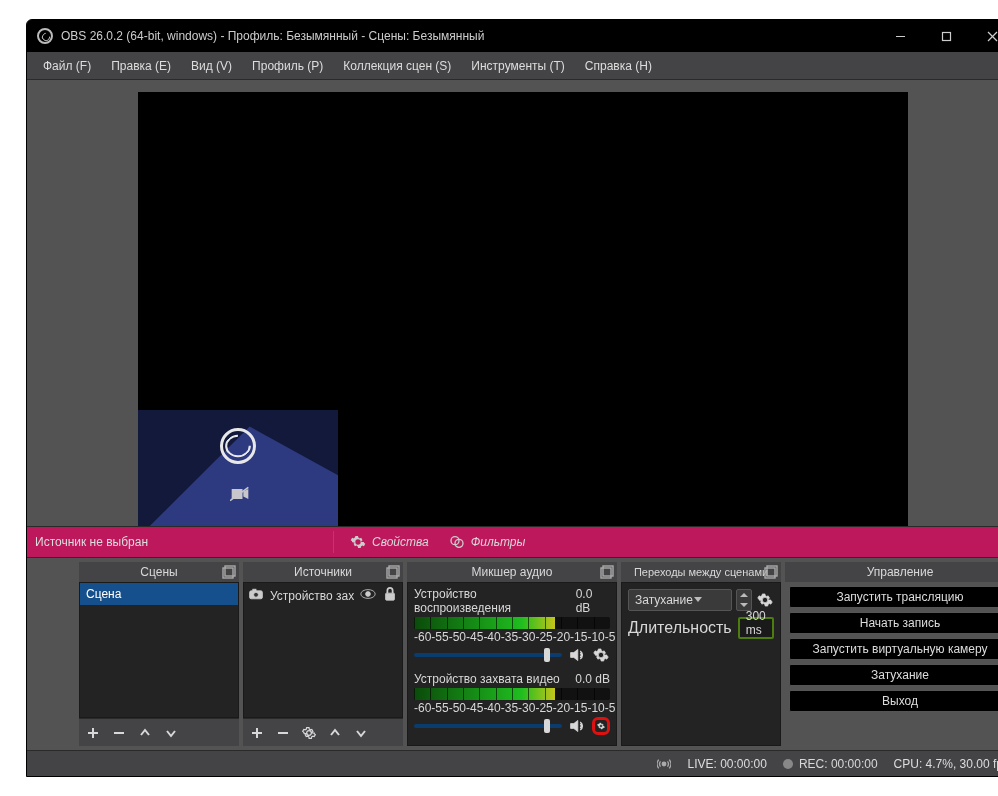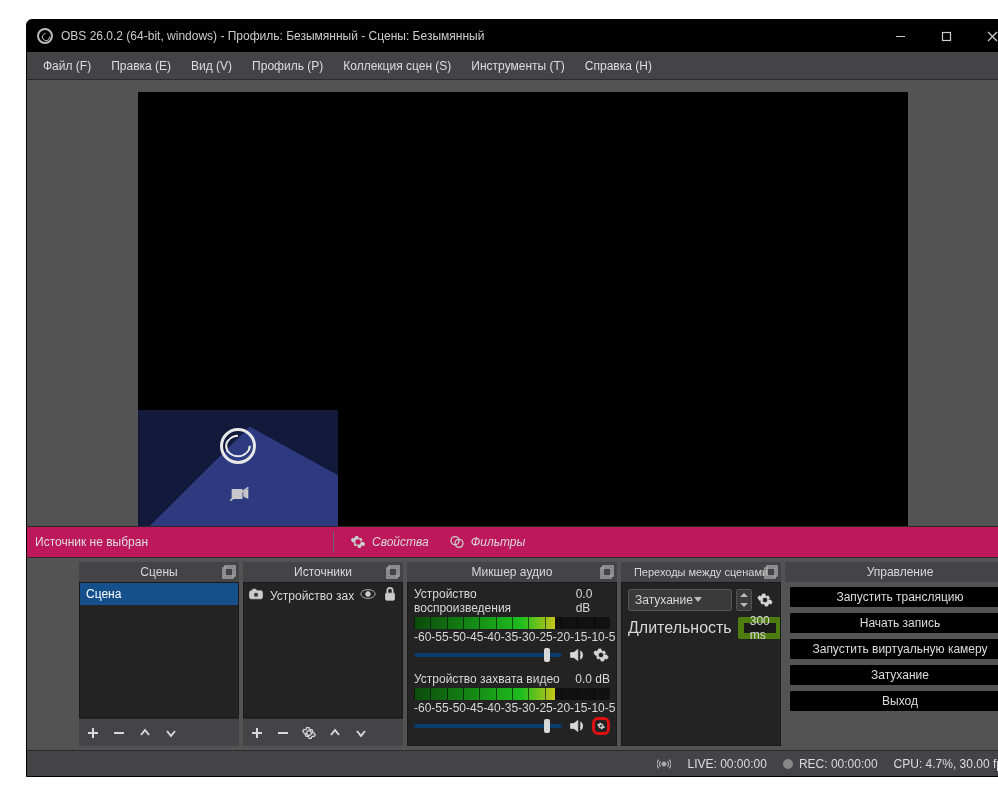--- a/index.html
+++ b/index.html
@@ -57,21 +57,21 @@
 .micon svg{width:16px;height:16px; fill:#d8d8d8; stroke:#d8d8d8;}
 .gear-highlight { border:3px solid #d11; border-radius:6px; padding:1px 2px;}
 .trans-body { padding:6px; display:flex; flex-direction:column; gap:6px; background:#232323;}
 .combo { display:flex; align-items:center; gap:4px;}
 .combo-box { flex:1; height:22px; background:#3a3a3a; border:1px solid #555; display:flex; align-items:center; justify-content:flex-start; padding:0 6px; border-radius:2px;}
 .spin { width:16px; height:22px; background:#3a3a3a; border:1px solid #555; display:flex; flex-direction:column; border-radius:2px;}
 .spin div{flex:1; display:flex; align-items:center; justify-content:center;}
 .spin svg{width:8px;height:6px;fill:#bbb;}
 .dur-row{display:flex; gap:6px; align-items:center;}
 .dur-row .dlabel{flex:0 0 78px; font-size:16px;}
-.dur-in { flex:1; height:22px; background:#1a1a1a; border:6px solid #4d7c0f; padding:0 6px;display:flex;align-items:center; border-radius:2px;}
+.dur-in { flex:1; height:22px; background:#1a1a1a; border:2px solid #4d7c0f; padding:0 6px;display:flex;align-items:flex-end; border-radius:2px;}
 .ctrl-body{display:flex;flex-direction:column;gap:4px;padding:4px; background:#535353;}
 .ctrl-body button{height:22px; background:#000000; border:1px solid #555; color:#ddd; border-radius:2px;}
 .statusbar{height:26px; background:#444346; display:flex; align-items:center; padding:0 10px; gap:16px; justify-content:flex-end; border-top:1px solid #2a2a2a;}
 .statusbar .s-item{display:flex;align-items:center;gap:6px;font-size:12px;color:#ddd;}
 .dot{width:10px;height:10px;border-radius:50%;background:#888;}
 .broadcast svg{width:14px;height:14px;stroke:#aaa;fill:none;stroke-width:1.5;}
 .gearico{width:16px;height:16px;}
 .eye svg,.cam svg,.lock svg{width:16px;height:14px;stroke:#ccc;fill:#ccc;}
 .chev svg{width:10px;height:10px;fill:#bbb;}
 </style>

